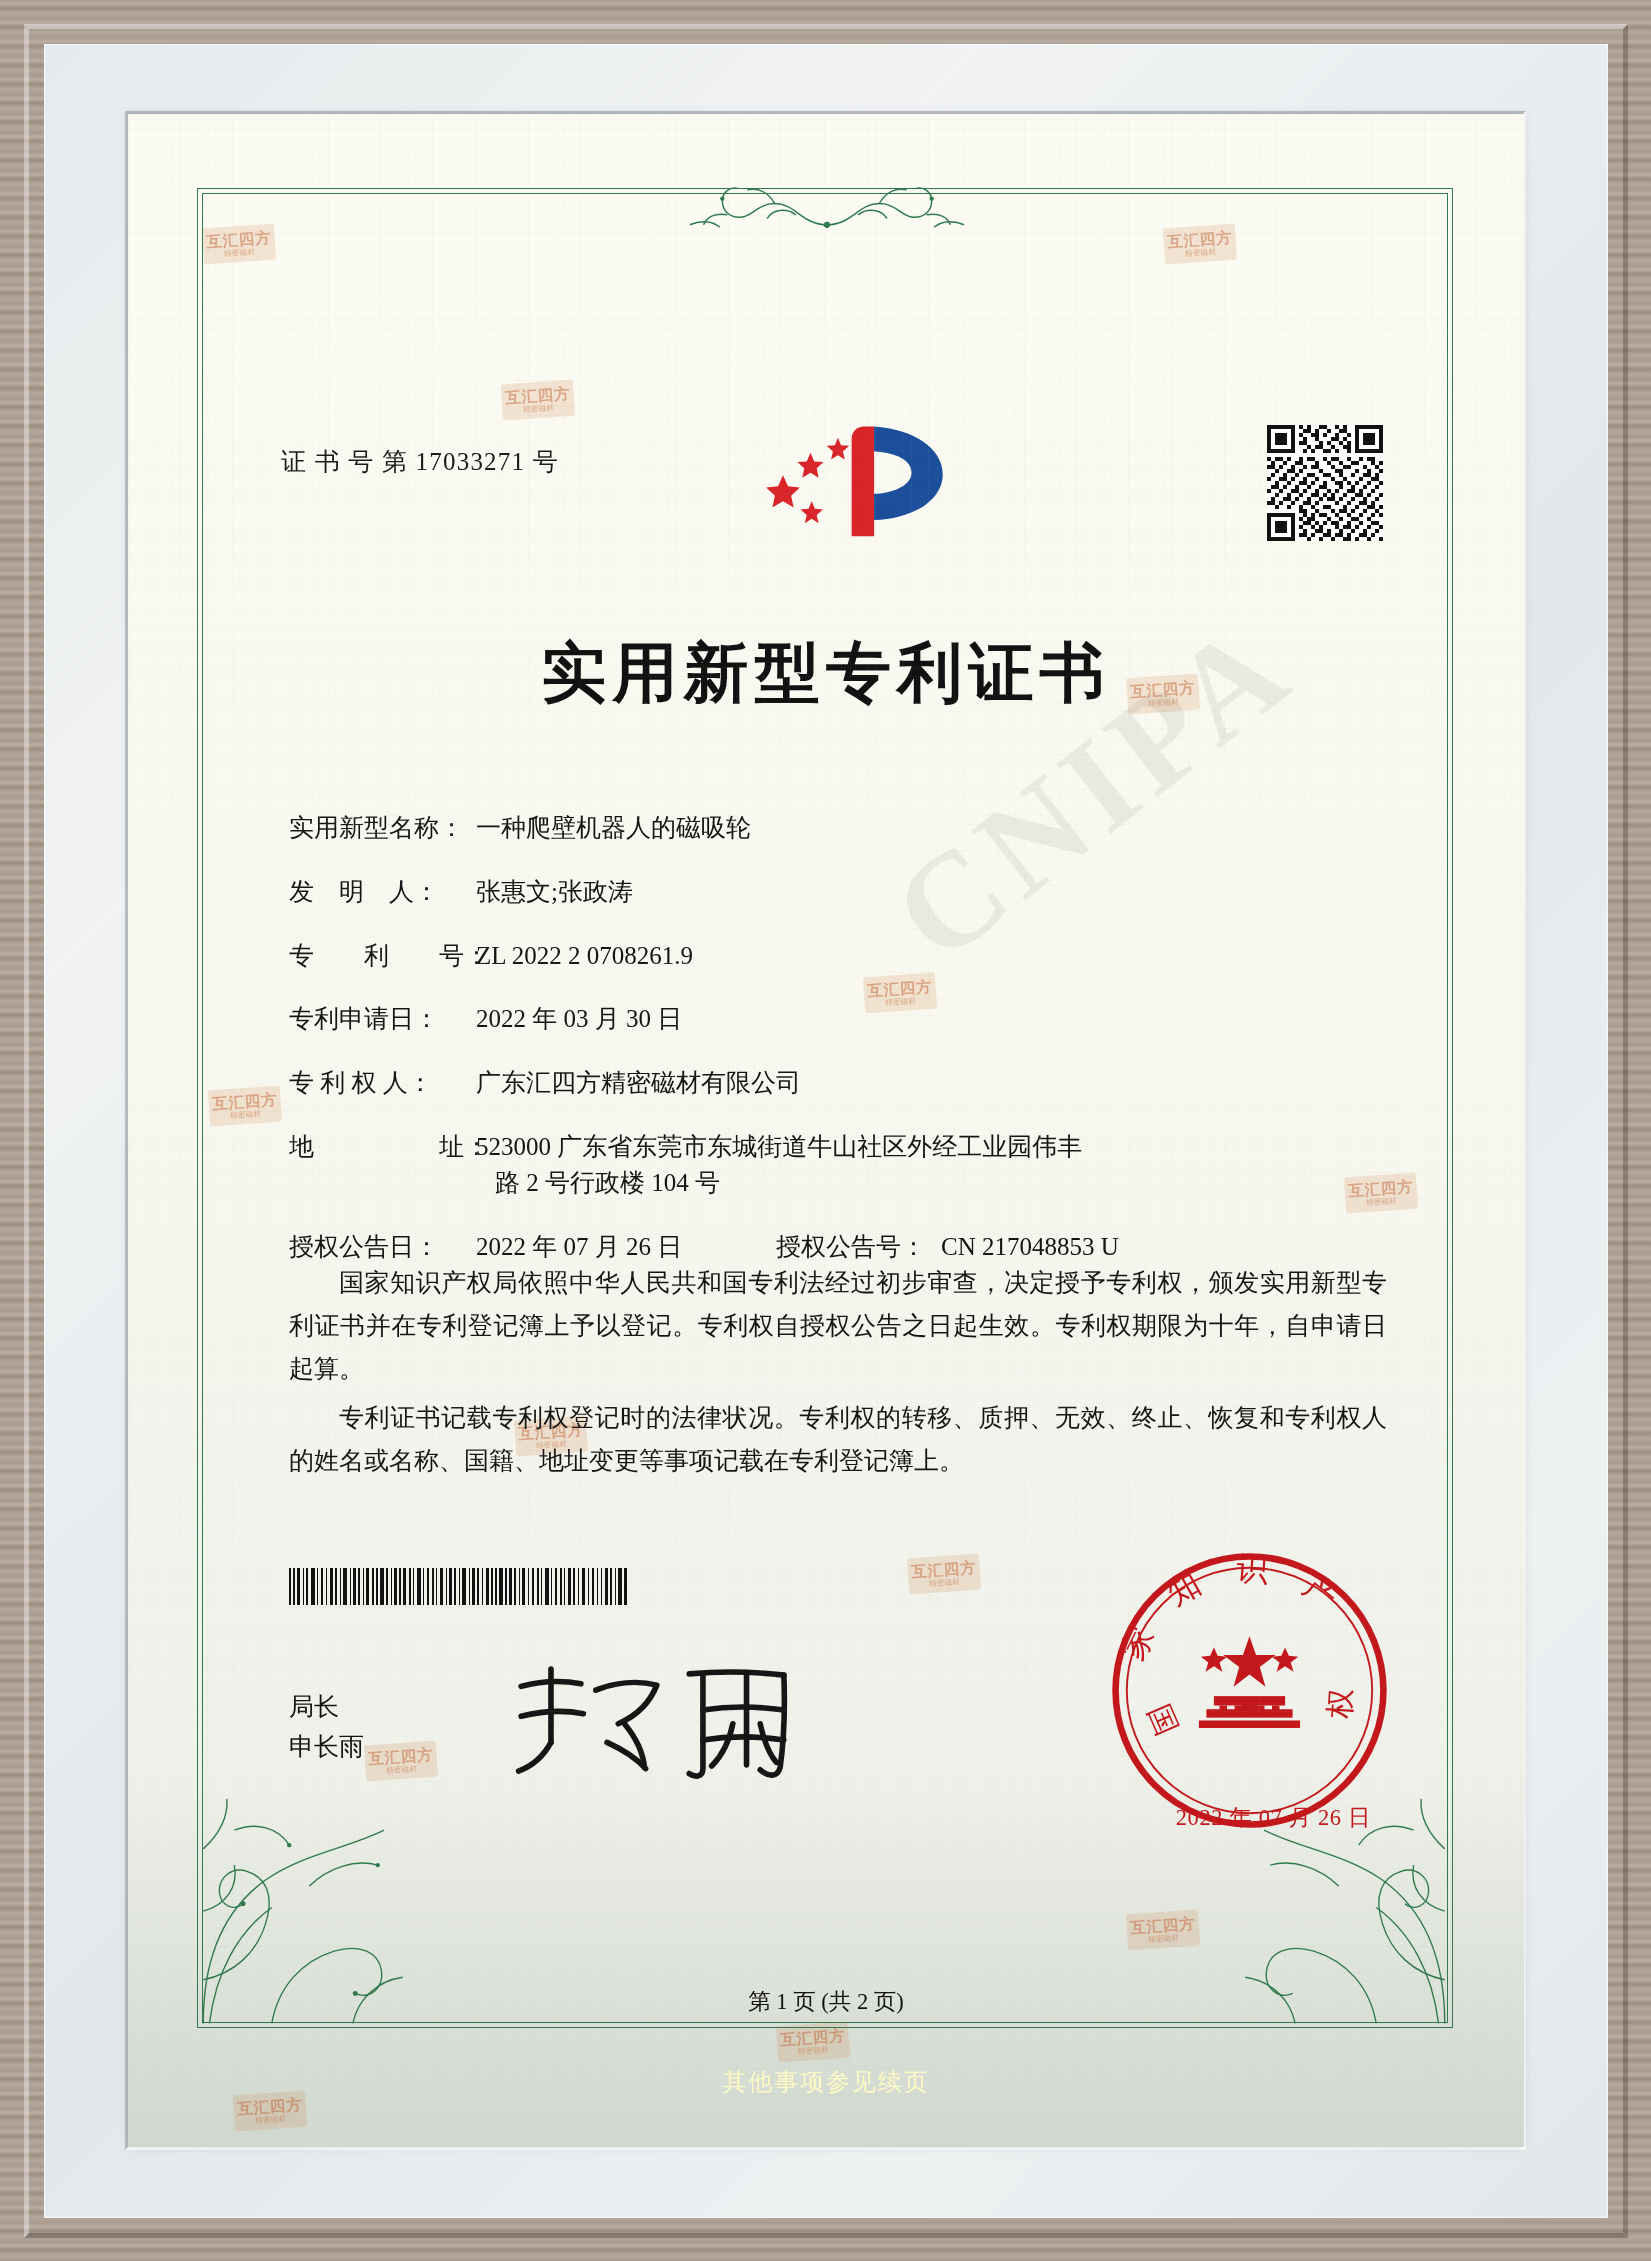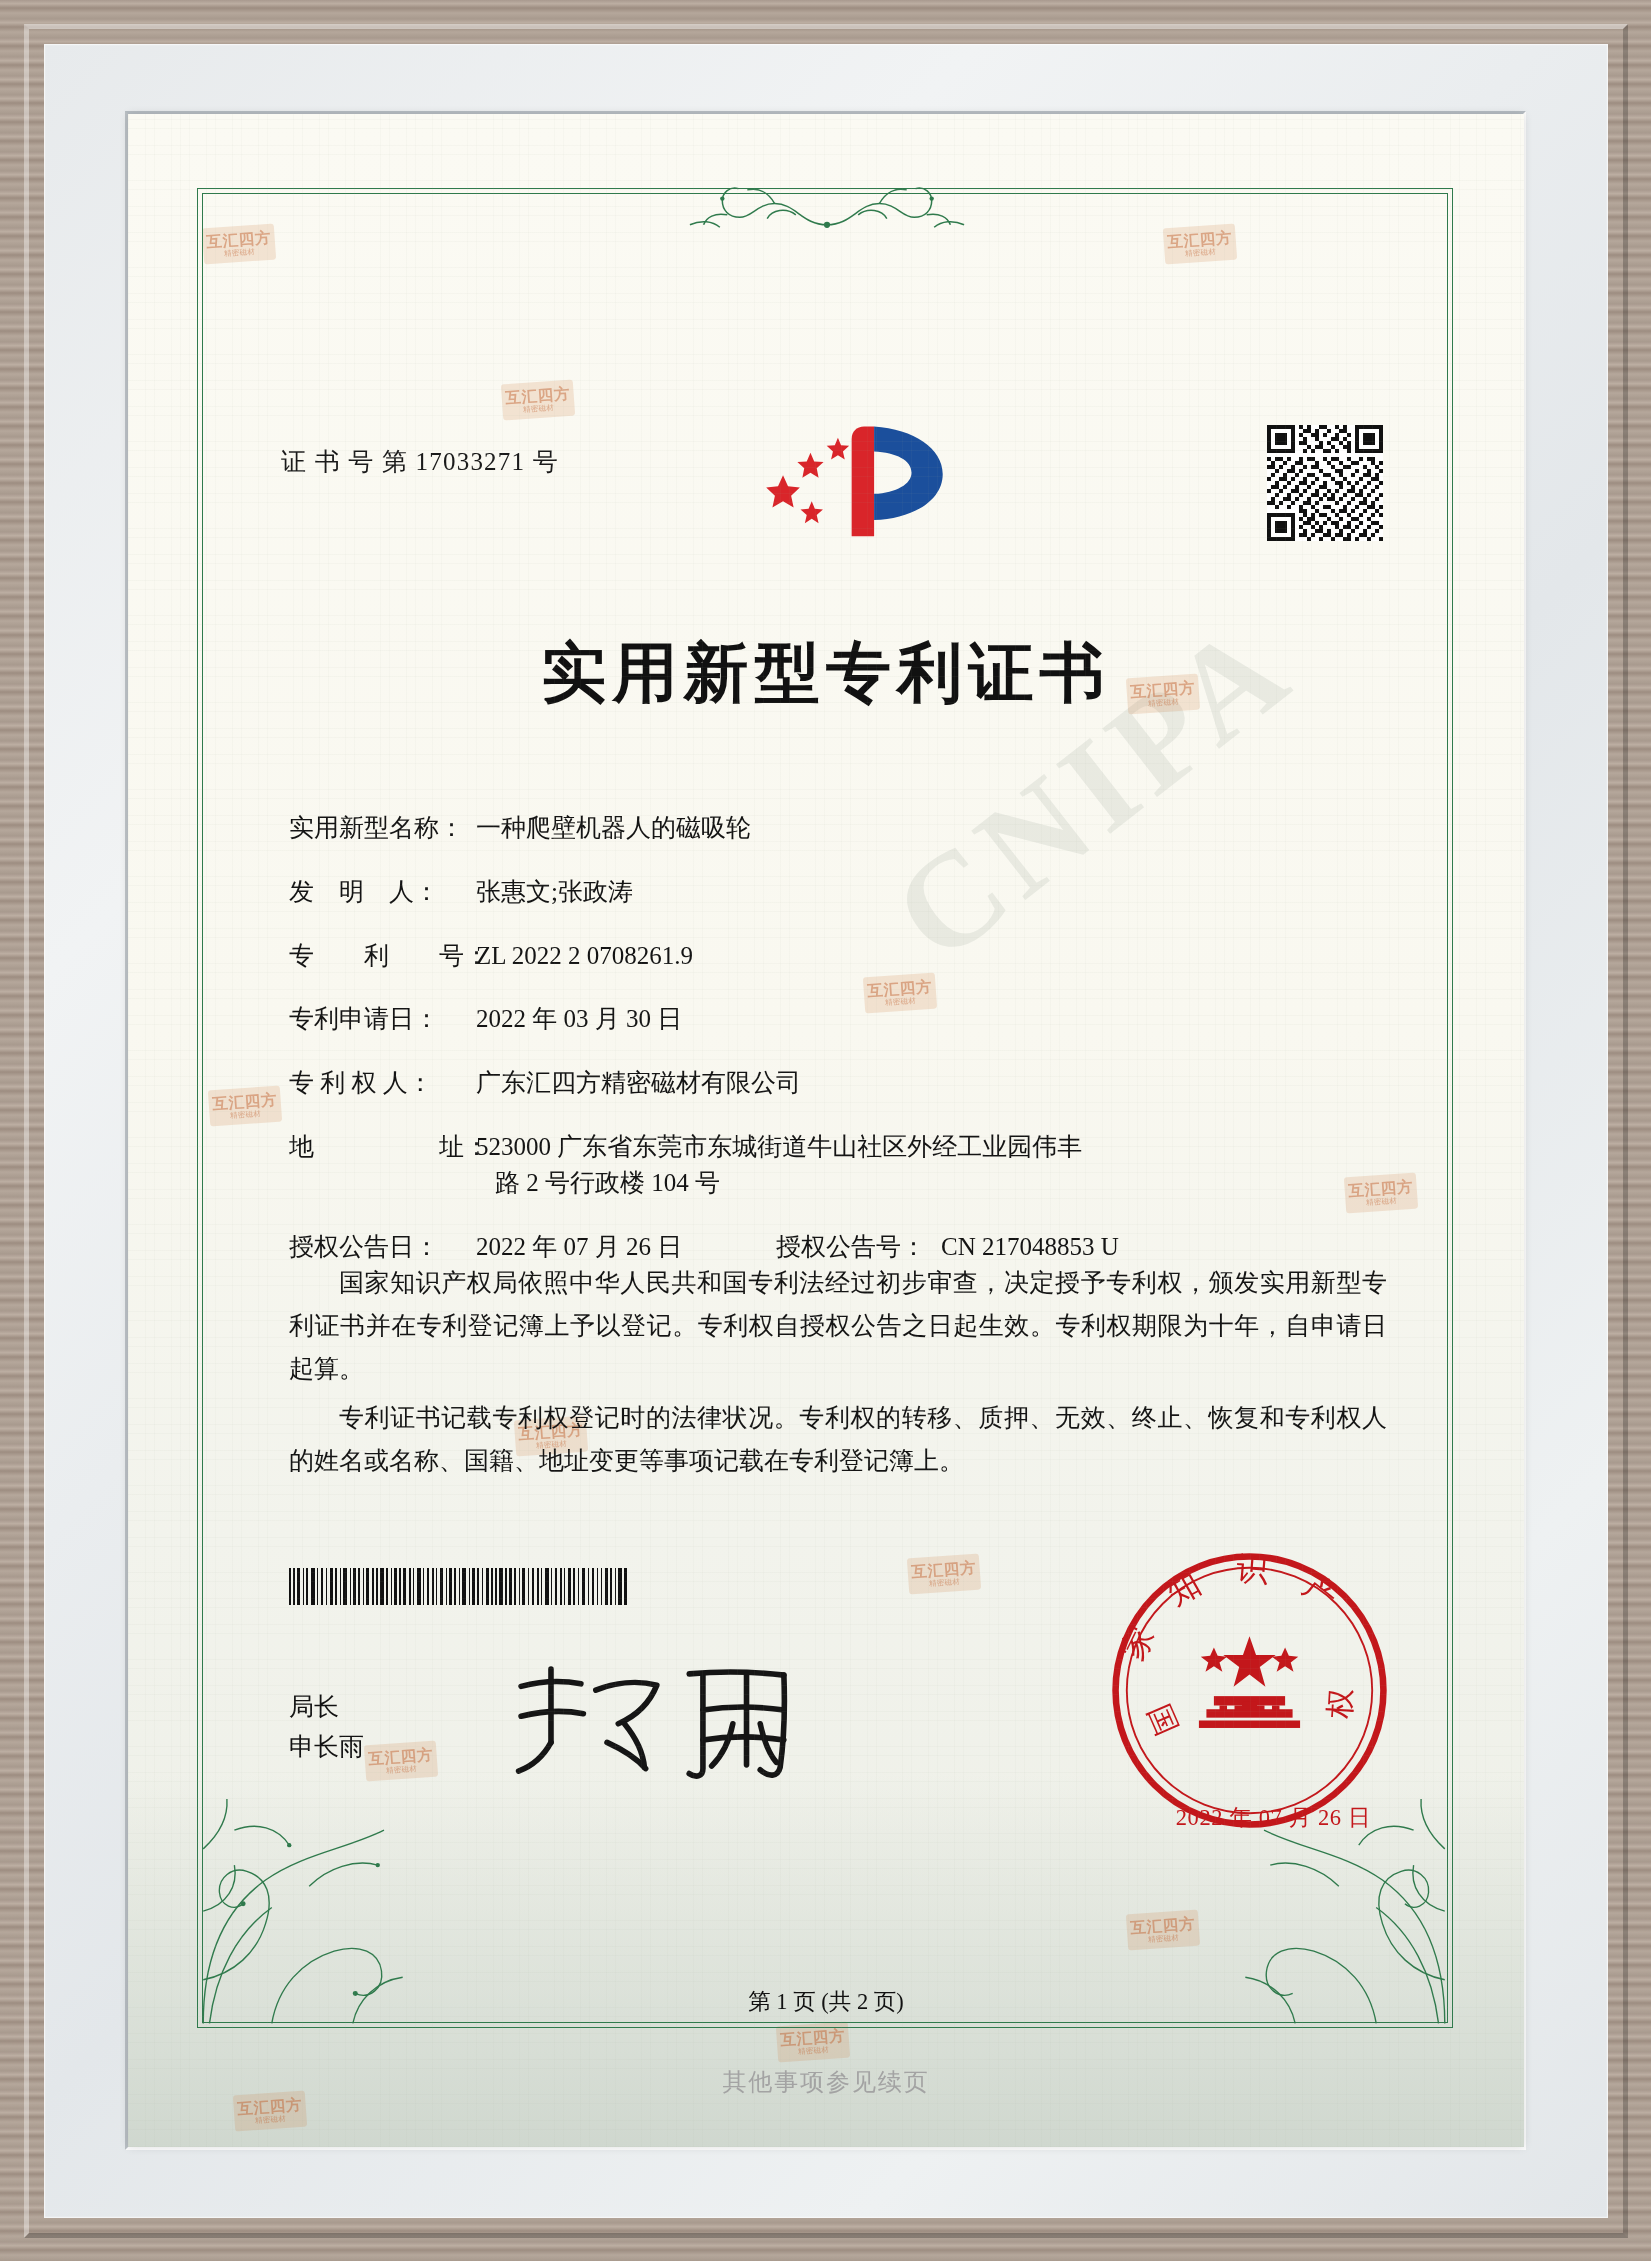--- a/index.html
+++ b/index.html
@@ -233,21 +233,21 @@
     text-align: center;
     font-size: 22.5px;
     color: #111;
   }
   .footnote {
     position: absolute;
     left: 0; top: 1944px; width: 100%;
     text-align: center;
     font-size: 24px;
     letter-spacing: 1.9px;
-    color: #a3a3a3;
+    color: #fef9c3;
   }
 </style>
 </head>
 <body>
 
 <div class="frame-outer"></div>
 <div class="frame-bevel"></div>
 <div class="mat"></div>
 <div class="mat-inner-bevel"></div>
 

